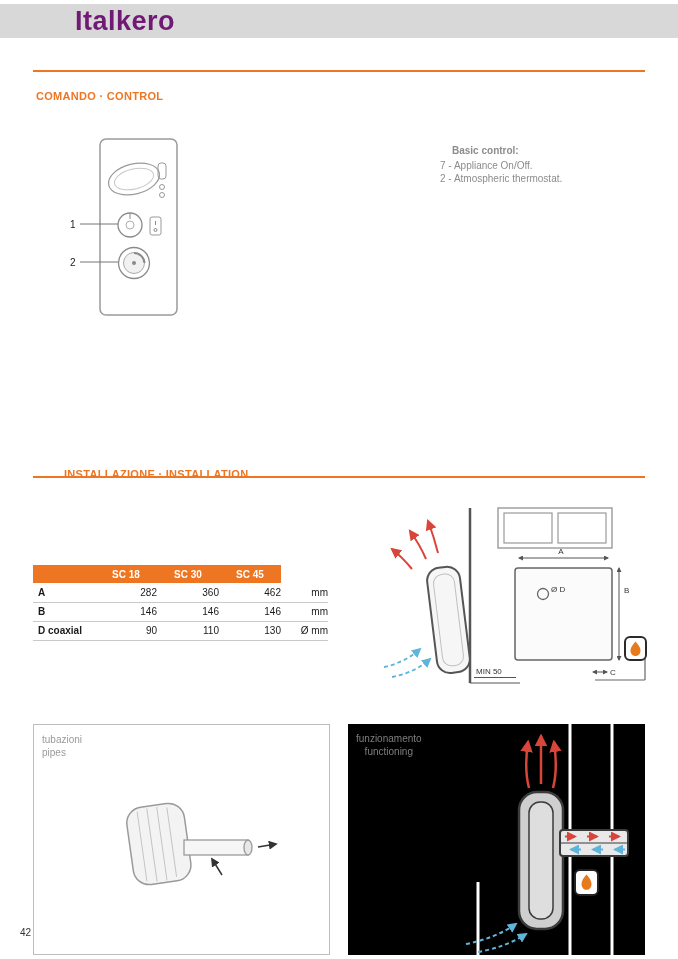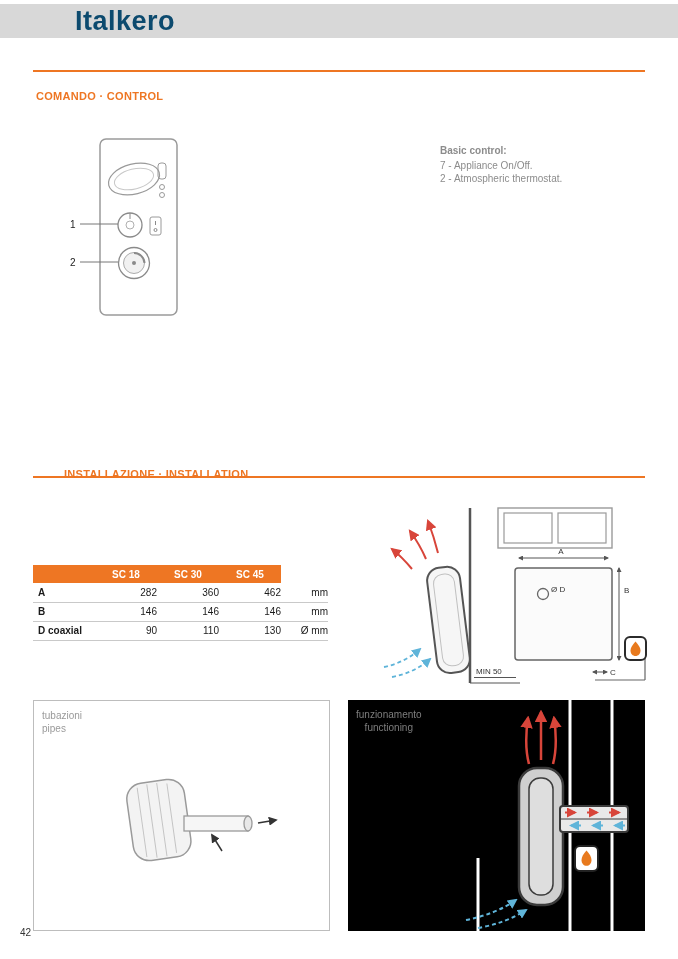--- a/index.html
+++ b/index.html
@@ -2,51 +2,51 @@
 <html><head>
 <meta charset="utf-8">
 <style>
   * { margin:0; padding:0; box-sizing:border-box; }
   html,body { background:#ffffff; }
   body { font-family:"Liberation Sans", sans-serif; color:#1a1a1a; }
   .page { position:relative; width:678px; height:959px; background:#fff; overflow:hidden; }
 
   .header-strip { position:absolute; left:0; top:4px; width:678px; height:34px; background:#d8d8d8; }
   .brand { position:absolute; left:75px; top:0; height:34px; line-height:34px;
-           color:#0c4a6e; font-size:27px; font-weight:bold; letter-spacing:.5px; }
+           color:#701a75; font-size:27px; font-weight:bold; letter-spacing:.5px; }
 
   .rule { position:absolute; left:33px; width:612px; height:2px; background:#EE7623; }
   .rule1 { top:70px; } .rule2 { top:476px; }
 
   .section-heading { position:absolute; left:36px; color:#EE7623; font-size:11px;
                      font-weight:bold; letter-spacing:.3px; }
   .h1 { top:82px;margin-top:8px; } .h2 { top:468px;padding-left:28px; }
 
   .textcol { position:absolute; top:144px; font-size:10px; line-height:13.5px; }
   .col-it { left:228px; width:200px; color:#222; }
   .col-en { left:440px; width:200px; color:#8c8c8c; }
   .textcol .ttl { font-weight:bold; margin-bottom:1px; }
-  .col-en .ttl { color:#8c8c8c; }
+  .col-en .ttl { color:#8c8c8c;margin-left:12px; }
 
   .diagram { position:absolute; }
   .svg-ctrl { left:58px; top:135px; }
   .svg-wall { left:368px; top:505px; }
   .svg-front { left:487px; top:505px; }
 
   table.dim-table { position:absolute; left:33px; top:565px; border-collapse:collapse;
                     font-size:10px; table-layout:fixed; }
   .dim-table col.c-lab { width:62px; } .dim-table col.c-val { width:62px; }
   .dim-table col.c-unit { width:47px; }
   .dim-table thead th { height:18px; background:#EE7623; color:#fff; font-weight:bold;
                         text-align:center; }
   .dim-table thead th.unit-h { background:#fff; }
   .dim-table tbody td { height:19px; border-bottom:1px solid #c9c9c9; text-align:right; }
   .dim-table tbody td.row-label { text-align:left; font-weight:bold; padding-left:5px; }
 
-  .panel { position:absolute; top:700px; width:297px; height:231px; }
+  .panel { position:absolute; top:724px; width:297px; height:231px; }
   .panel-pipes { left:33px; background:#fff; border:1px solid #bdbdbd; }
   .panel-func { left:348px; background:#000000;text-align:center; }
   .panel-title { position:absolute; left:8px; top:8px; font-size:10px; line-height:13px; }
   .panel-pipes .panel-title { color:#9a9a9a; }
   .panel-func .panel-title { color:#7e7e7e; }
   .panel svg { position:absolute; left:0; top:0; }
 
   .page-number { position:absolute; left:20px; top:927px; font-size:10px; color:#333; }
 
   text { font-family:"Liberation Sans", sans-serif; }

